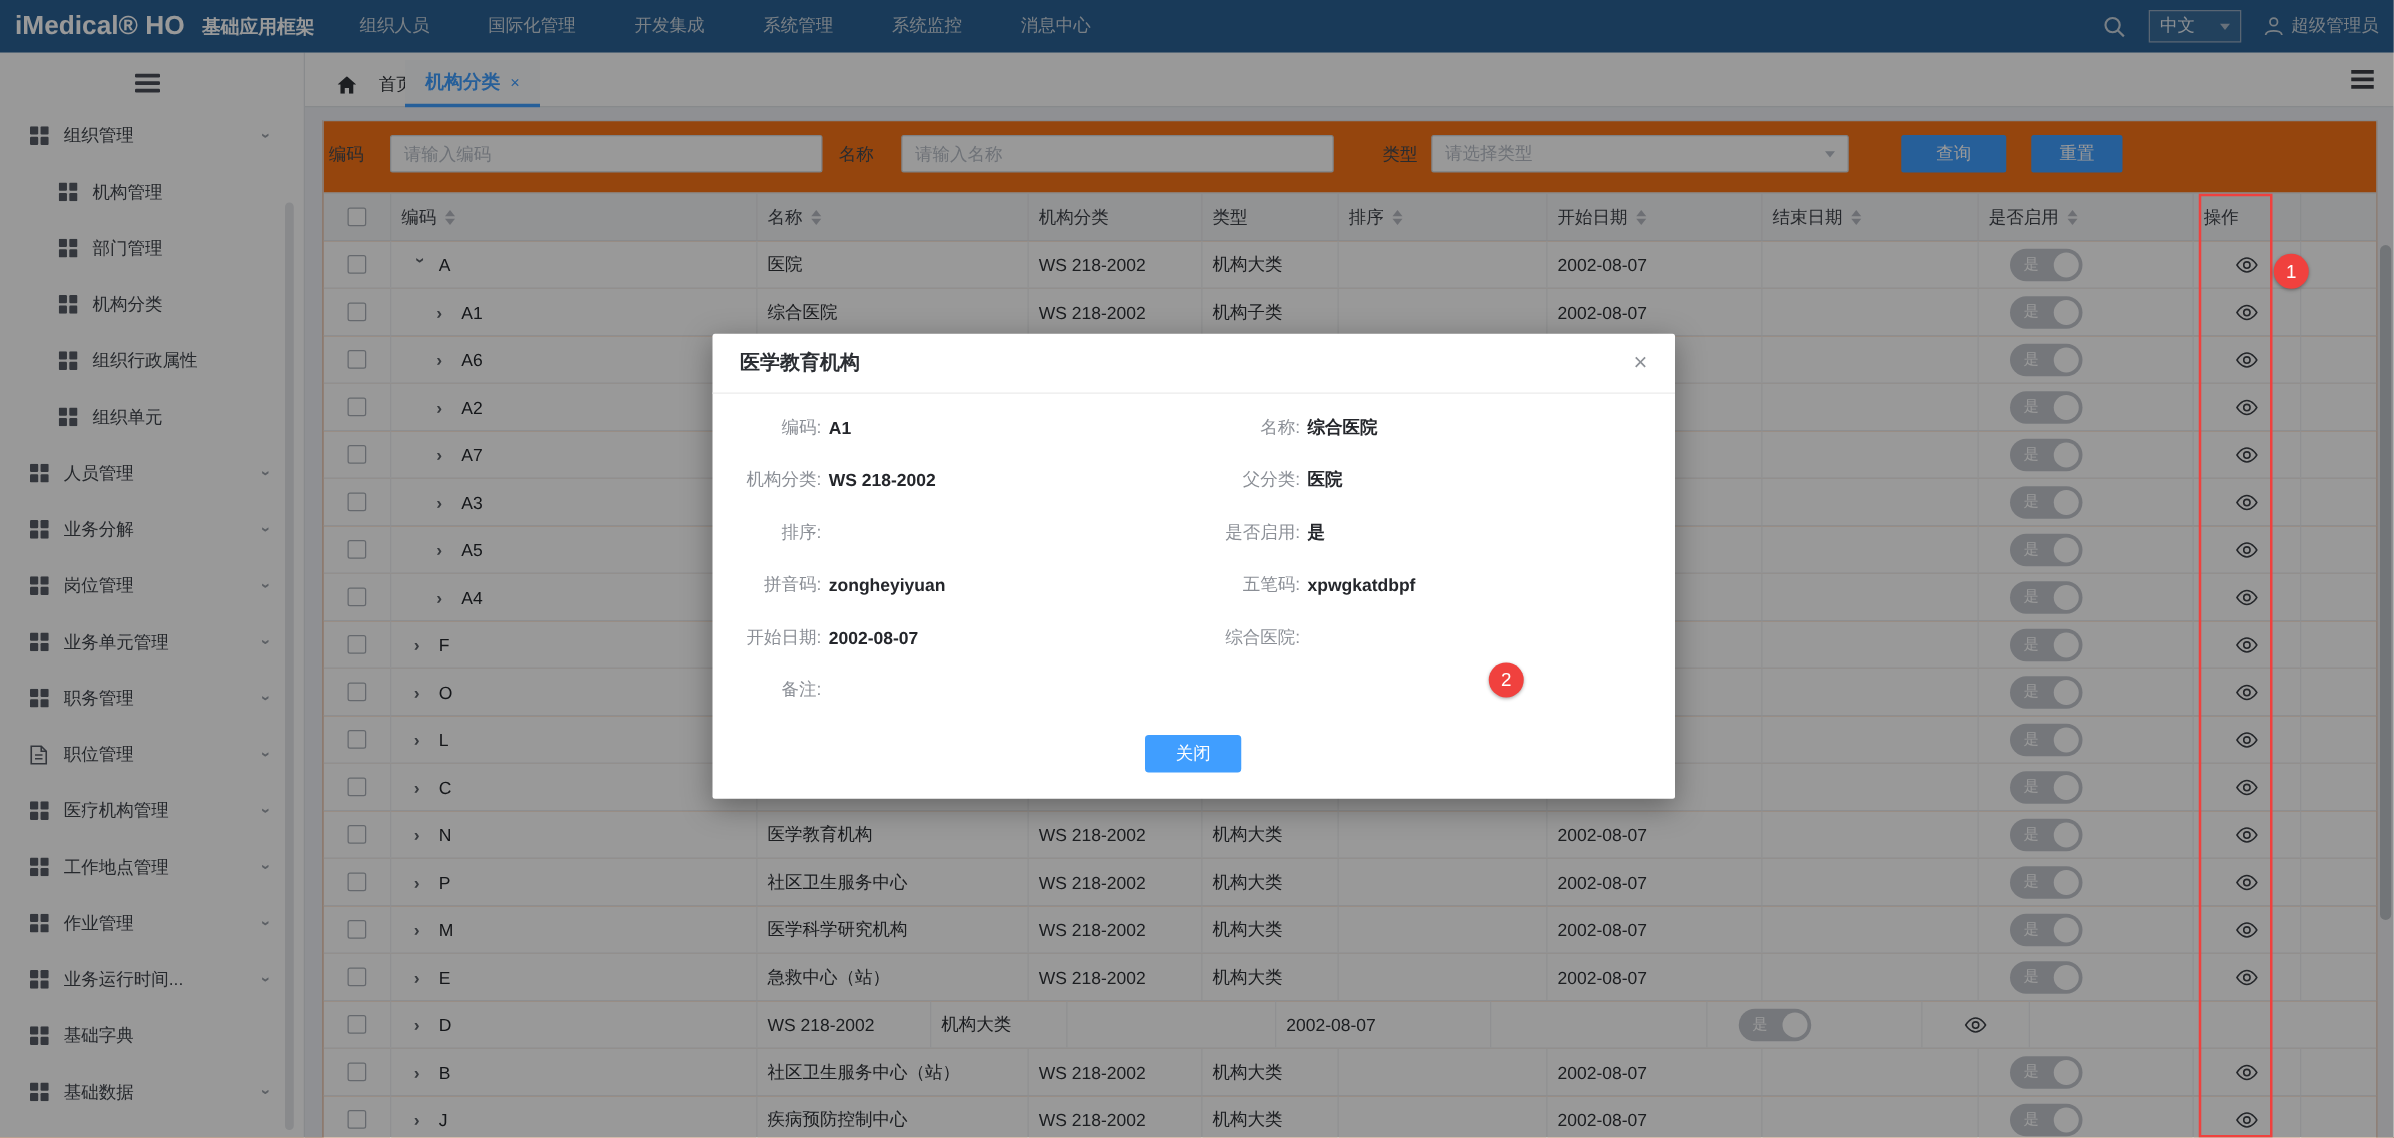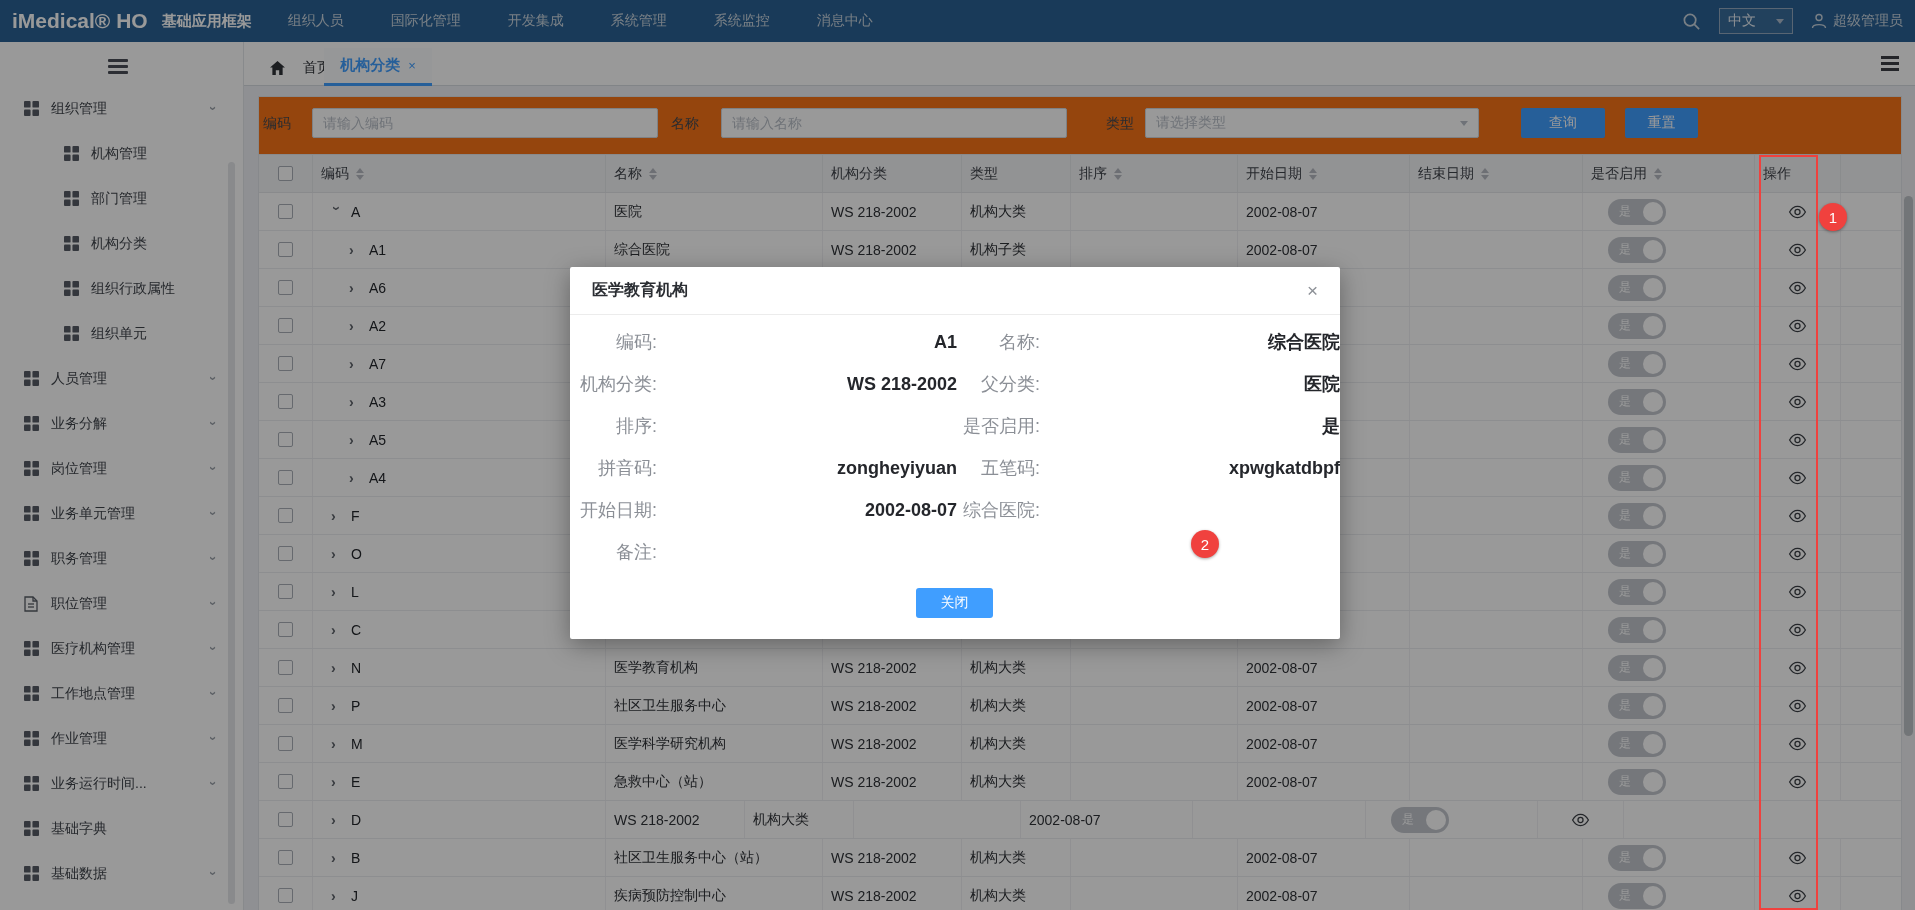--- a/index.html
+++ b/index.html
@@ -19,21 +19,21 @@
   .caret-down { width:0; height:0; border:4px solid transparent; border-top:5px solid #aebdcd; margin-left:auto; margin-top:4px; }
   .user-chip { display:flex; align-items:center; gap:6px; color:#c9d4de; font-size:14px; cursor:pointer; }
 
   
   .sidebar { position:absolute; left:0; top:42px; width:244px; bottom:0; background:#fff;
              border-right:1px solid #e3e6ea; z-index:5; }
   .burger { margin:17px 0 12px 108px; cursor:pointer; }
   .burger div { width:20px; height:3px; background:#4a4e57; margin-bottom:3px; border-radius:1px; }
   .side-item { height:45px; display:flex; align-items:center; padding-left:24px; font-size:14px;
                color:#40454c; cursor:pointer; }
-  .side-item.child { padding-left:64px; }
+  .side-item.child { padding-left:47px; }
   .s-icon { width:15px; height:16px; margin-right:12px; display:flex; align-items:center; flex-shrink:0; }
   .s-chev { margin-left:auto; margin-right:28px; color:#9aa0a8; font-size:13px;
             transform:rotate(90deg); font-weight:bold; }
   .side-scroll { position:absolute; right:8px; top:120px; width:7px; height:742px; background:#e4e6ea; border-radius:4px; }
 
   
   .main { position:absolute; left:244px; top:42px; right:0; bottom:0; }
   .tabbar { position:relative; height:44px; background:#fff; border-bottom:1px solid #d8dce1; }
   .tab-home { position:absolute; left:12px; top:7px; height:37px; display:flex; align-items:center;
               gap:18px; padding:0 14px; font-size:14px; color:#2f3237; cursor:pointer; }
@@ -94,21 +94,21 @@
   .dim { position:absolute; inset:0; background:rgba(0,0,0,0.40); z-index:30; }
   .modal { position:absolute; left:570px; top:267px; width:770px; height:372px; background:#fff;
            border-radius:2px; box-shadow:0 6px 24px rgba(0,0,0,.35); z-index:40; }
   .m-head { height:48px; display:flex; align-items:center; padding:0 22px; border-bottom:1px solid #ececec; }
   .m-title { font-size:16px; font-weight:700; color:#2b2e33; }
   .m-close { margin-left:auto; color:#8d9197; font-size:19px; cursor:pointer; line-height:1; }
   .m-body { position:relative; padding-top:6px; }
   .m-col { position:absolute; top:6px; width:385px; }
   .m-col.left { left:2px; }
   .m-col.right { left:385px; }
-  .m-field { height:42px; display:flex; align-items:center; font-size:18px;justify-content:space-between; }
+  .m-field { height:42px; display:flex; align-items:center; font-size:14px; }
   .m-label { width:85px; text-align:right; color:#8b8f96; flex-shrink:0; }
   .m-value { margin-left:6px; color:#24262b; font-weight:700; }
   .m-close-btn { position:absolute; left:346px; top:321px; width:77px; height:30px; background:#409eff;
                  border:none; border-radius:3px; color:#fff; font-size:14px; cursor:pointer; font-family:inherit; }
 
   .red-rect { position:absolute; left:1759px; top:155px; width:59px; height:755px;
               border:2px solid #f0413e; z-index:55; pointer-events:none; }
   .badge { position:absolute; width:28px; height:28px; border-radius:50%; background:#f0413e; color:#fff;
            display:flex; align-items:center; justify-content:center; font-size:15px; z-index:60;
            box-shadow:0 1px 3px rgba(0,0,0,.35); }

